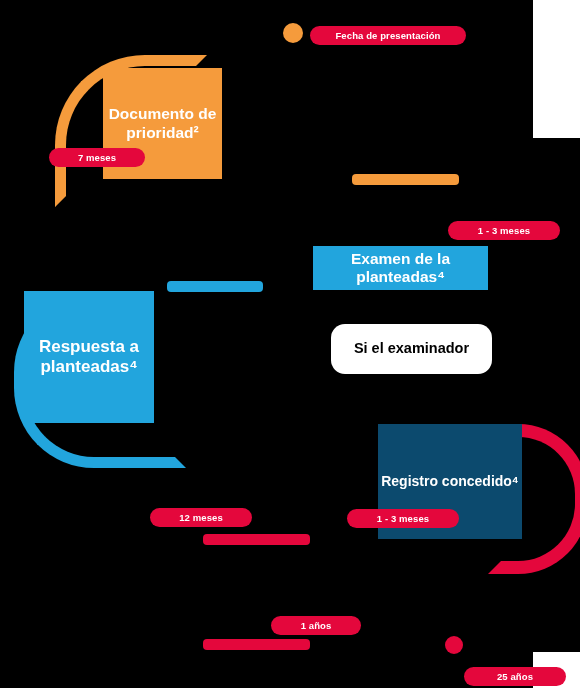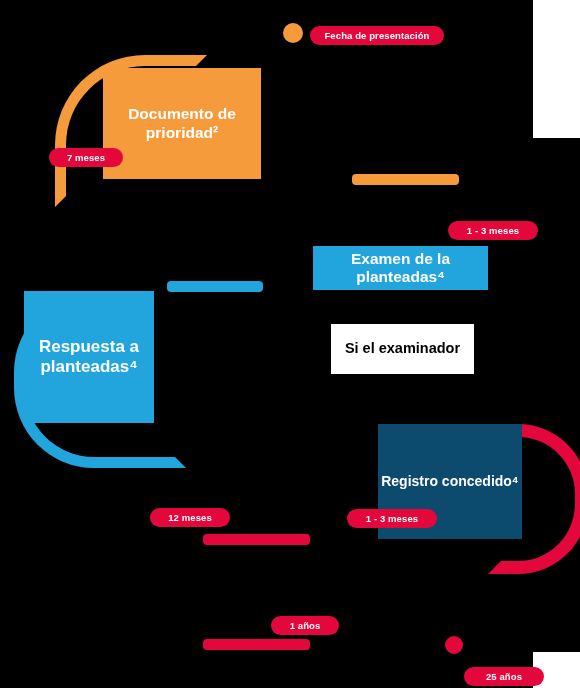--- a/index.html
+++ b/index.html
@@ -20,21 +20,21 @@
     background:#e4073c;
     color:#ffffff;
     border-radius:10px;
     font-size:9.5px;
     font-weight:700;
     display:flex;
     align-items:center;
     justify-content:center;
     letter-spacing:.1px;
     white-space:nowrap;
-    padding:0 9px;
+    padding:0 20px;
     height:19px;
   }
 
   .box{
     position:absolute;
     display:flex;
     align-items:center;
     justify-content:center;
     text-align:center;
     font-weight:700;
@@ -64,21 +64,21 @@
 <div class="canvas">
 
   <div class="white-block" style="left:533px;top:0;width:47px;height:138px;"></div>
   <div class="white-block" style="left:533px;top:652px;width:47px;height:36px;"></div>
 
   <div class="dot orange" style="left:283px;top:23px;width:20px;height:20px;"></div>
   <div class="pill" style="left:310px;top:26px;width:116px;">Fecha de presentación</div>
 
   <div class="arc" style="left:55px;top:55px;width:130px;height:130px;border-width:11px;border-color:#f59b3c;border-right-color:transparent;border-bottom-color:transparent;border-top-left-radius:90px;border-top-right-radius:0;border-bottom-left-radius:0;"></div>
 
-  <div class="box orange" style="left:103px;top:68px;width:158px;height:111px;flex-direction:column;">
+  <div class="box orange" style="left:103px;top:68px;width:119px;height:111px;flex-direction:column;">
     <span>Documento de</span>
     <span>prioridad²</span>
   </div>
 
   <div class="pill" style="left:49px;top:148px;width:56px;">7 meses</div>
 
   <div class="bar orange" style="left:352px;top:174px;width:107px;height:11px;"></div>
 
   <div class="pill" style="left:448px;top:221px;width:72px;">1 - 3 meses</div>
 
@@ -88,21 +88,21 @@
 
   <div class="bar blue" style="left:167px;top:281px;width:96px;height:11px;"></div>
 
   <div class="arc" style="left:14px;top:292px;width:150px;height:154px;border-width:11px;border-color:#22a5dd;border-right-color:transparent;border-top-color:transparent;border-bottom-left-radius:80px;border-top-left-radius:80px;"></div>
 
   <div class="box blue-sm" style="left:24px;top:291px;width:130px;height:132px;flex-direction:column;">
     <span>Respuesta a</span>
     <span>planteadas⁴</span>
   </div>
 
-  <div class="box white" style="left:331px;top:324px;width:143px;height:50px;flex-direction:column;">
+  <div class="box white" style="left:331px;top:324px;width:161px;height:50px;flex-direction:column;border-radius:14px;">
     <span>Si el examinador</span>
   </div>
 
   <div class="arc" style="left:488px;top:424px;width:74px;height:124px;border-width:13px;border-color:#e4073c;border-left-color:transparent;border-top-right-radius:70px;border-bottom-right-radius:70px;"></div>
 
   <div class="box grey" style="left:378px;top:424px;width:144px;height:115px;">
     <span>Registro concedido⁴</span>
   </div>
 
   <div class="pill" style="left:122px;top:508px;width:62px;margin-left:28px;">12 meses</div>

